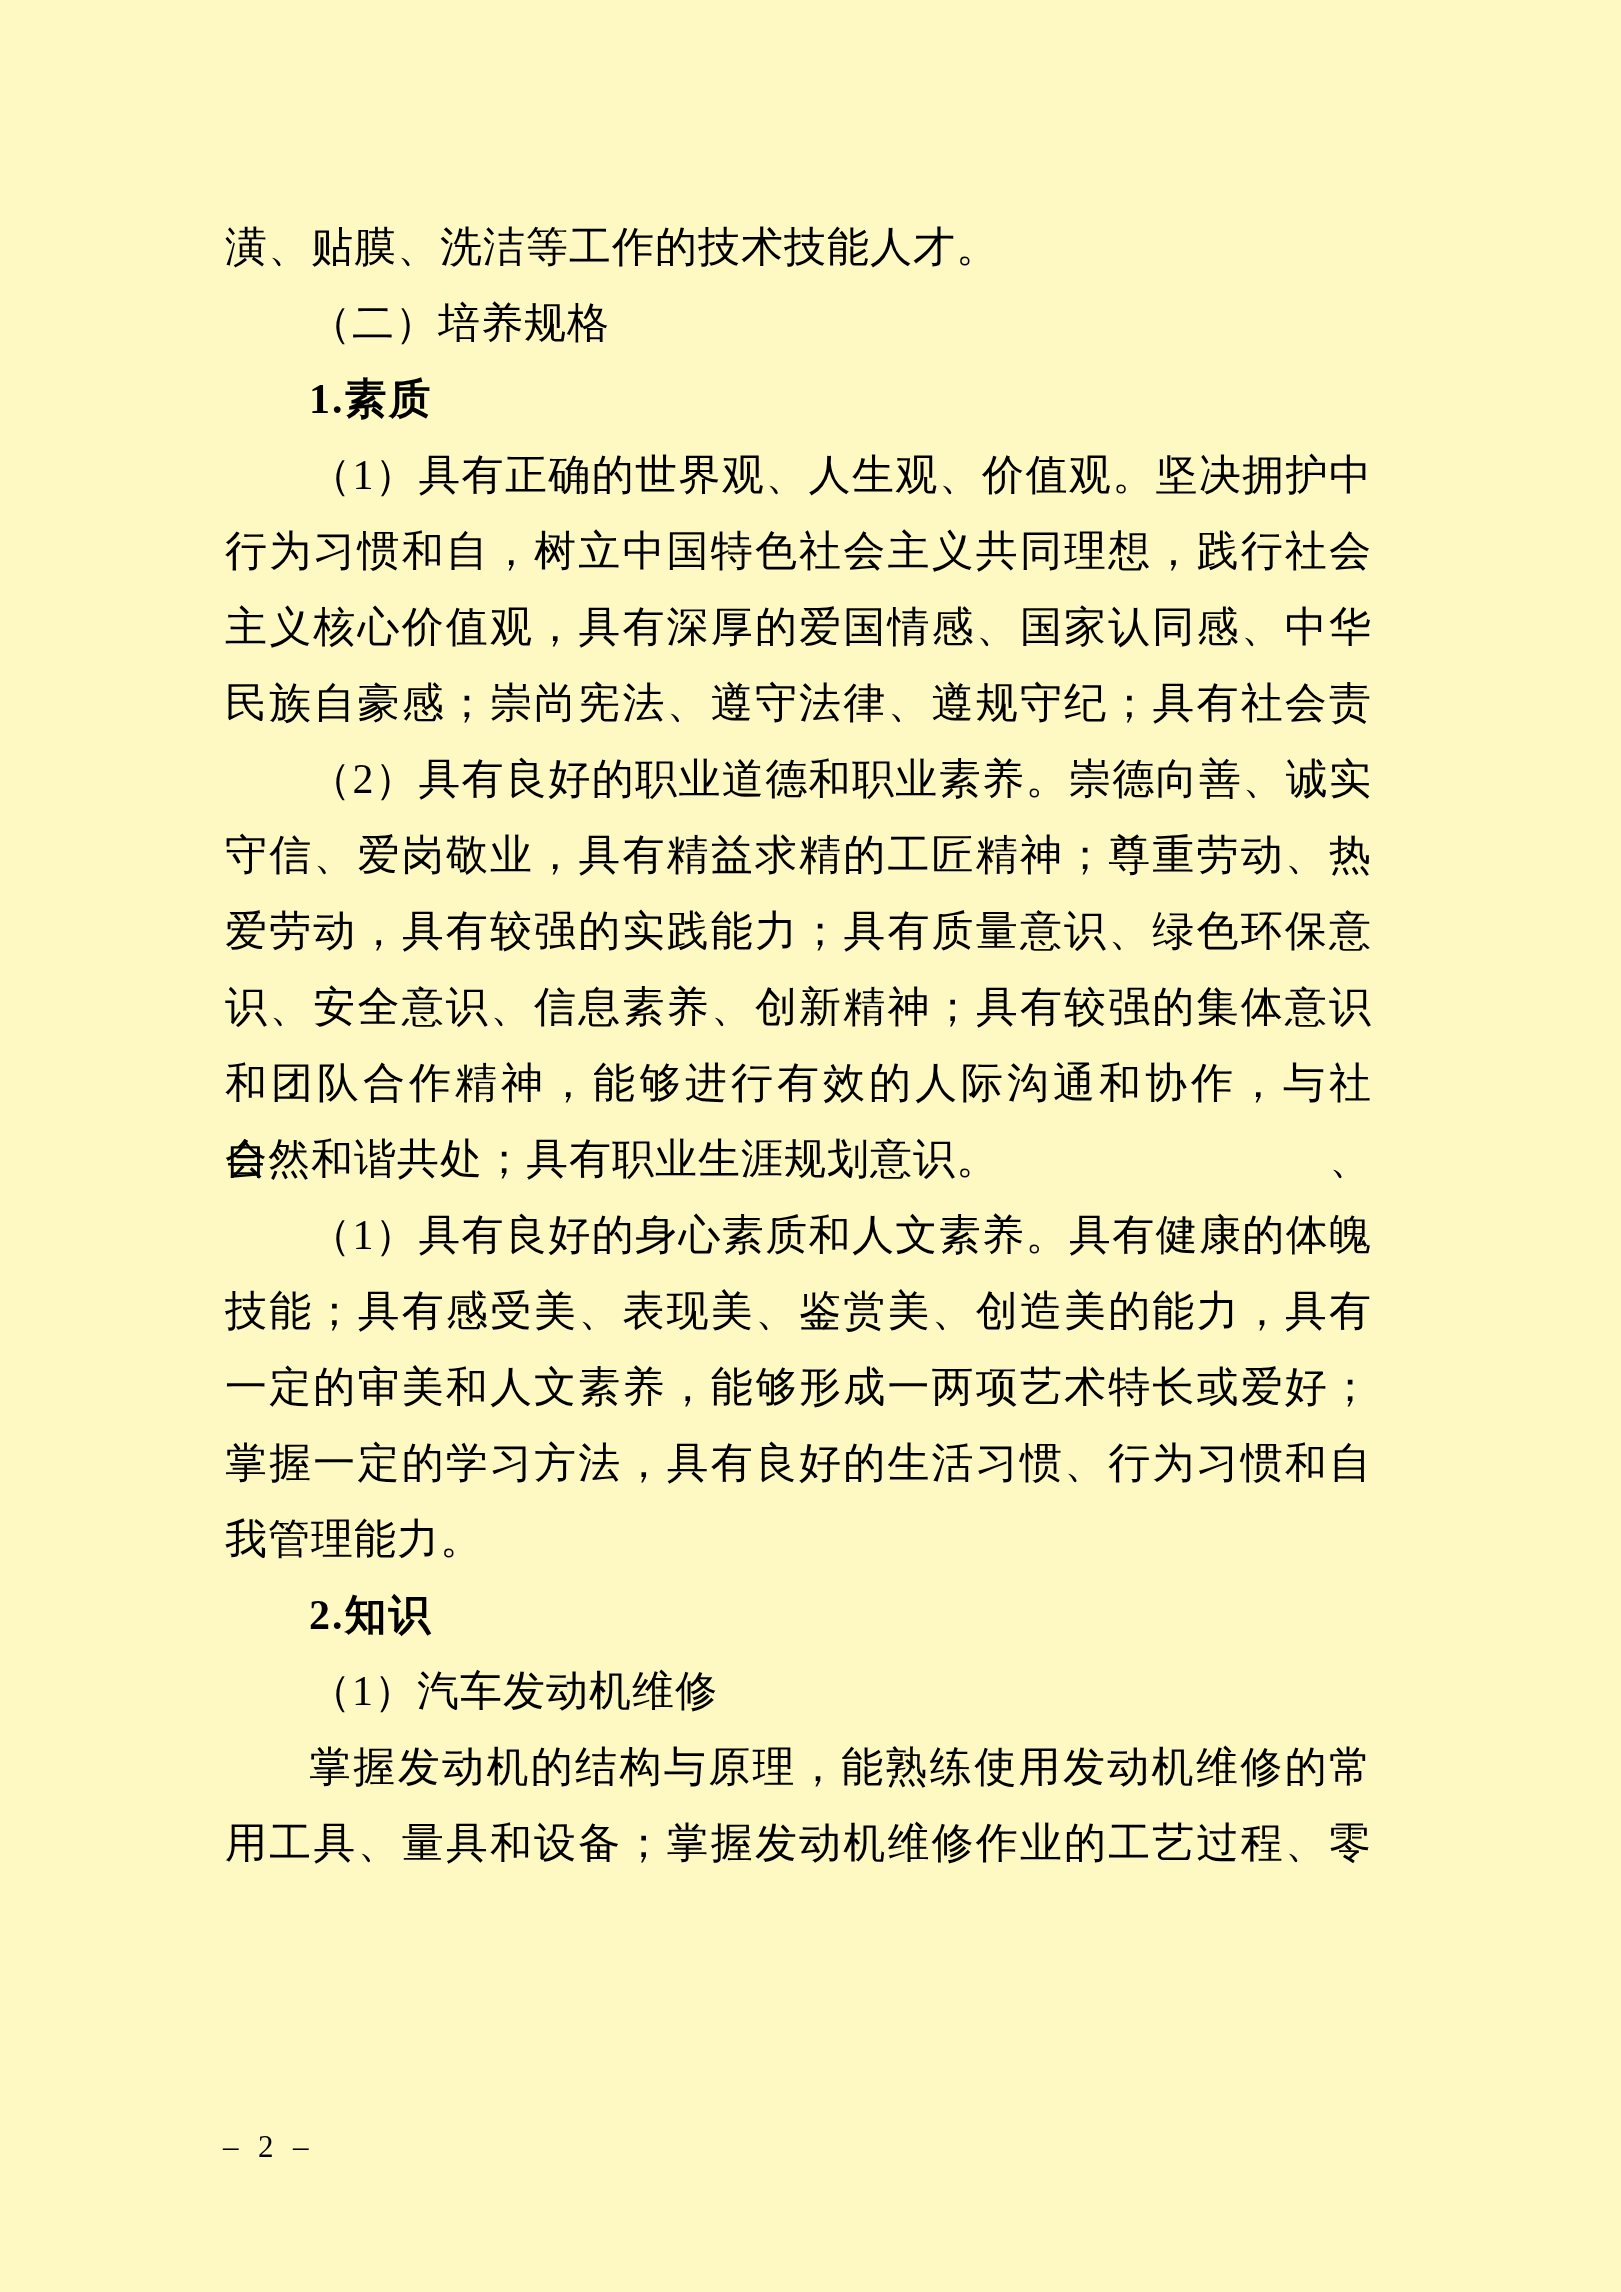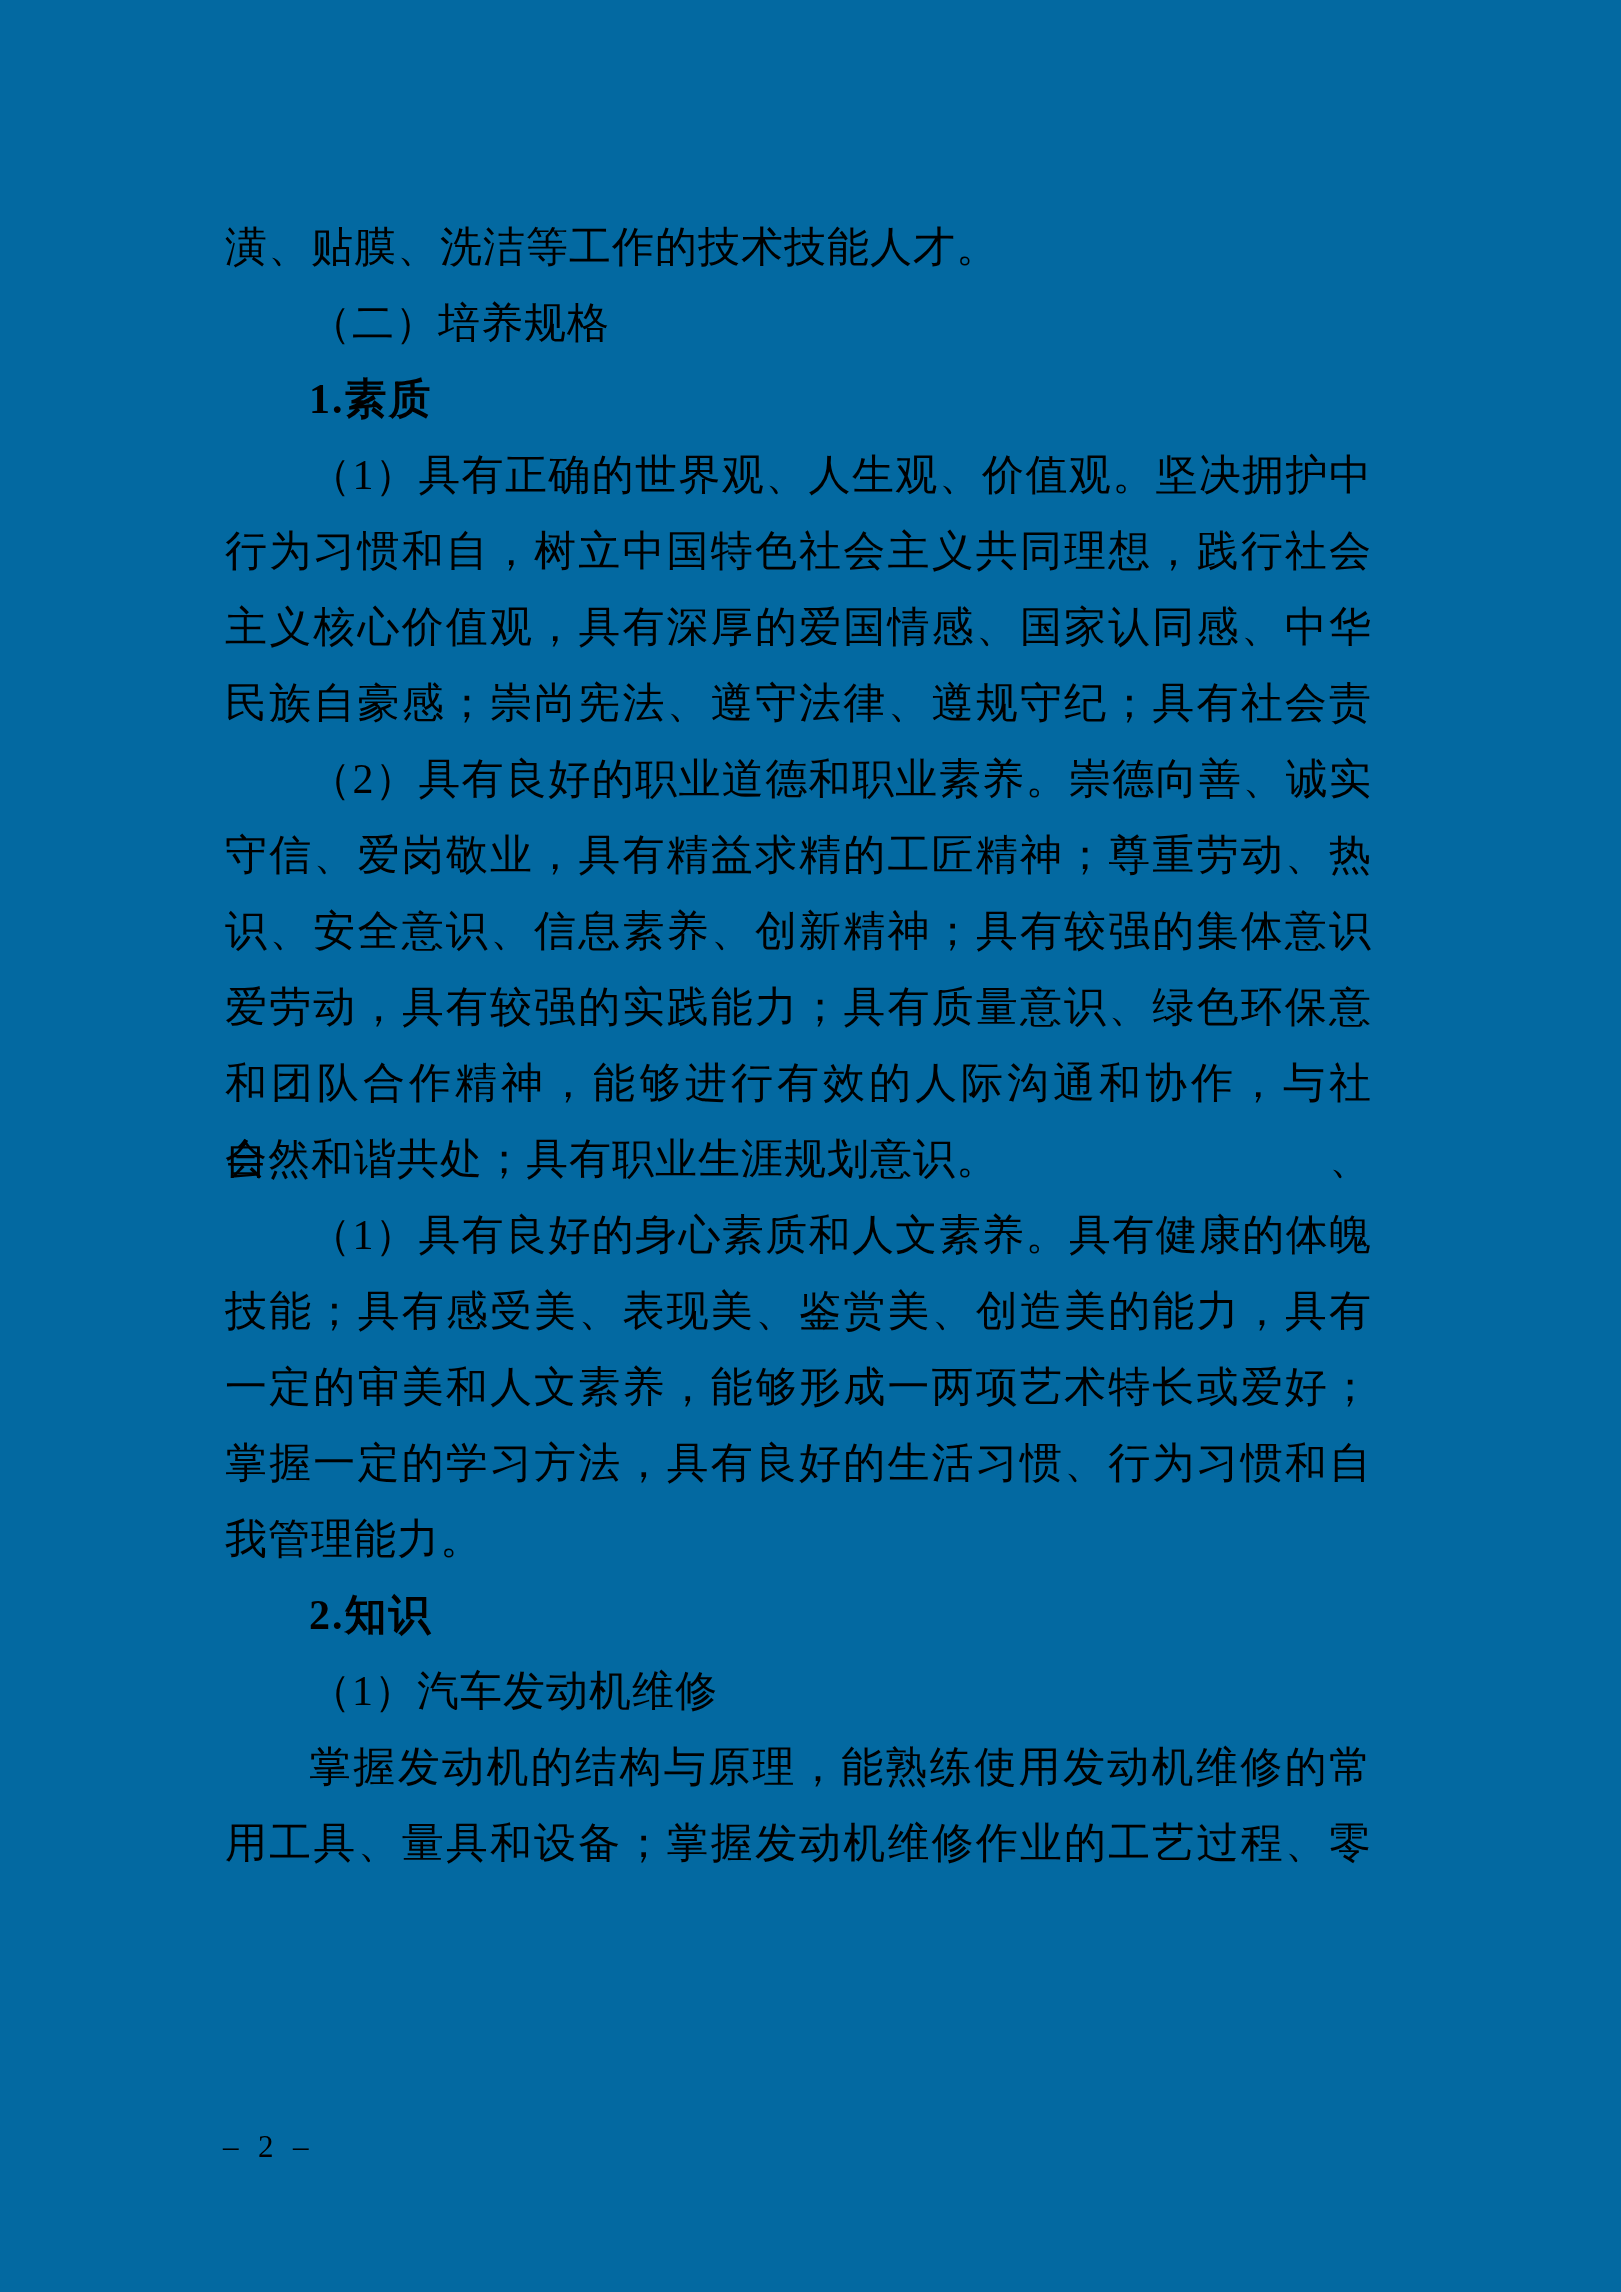--- a/index.html
+++ b/index.html
@@ -4,21 +4,21 @@
 <style>
   html, body {
     margin: 0;
     padding: 0;
     background: #ffffff;
   }
   .page {
     position: relative;
     width: 1621px;
     height: 2293px;
-    background: #0369a1;
+    background: #fef9c3;
     color: #000000;
     font-family: "Liberation Serif", serif;
     overflow: hidden;
   }
   .text-block {
     position: absolute;
     left: 225px;
     top: 209px;
     width: 1147px;
   }
@@ -59,22 +59,22 @@
   <div class="text-block">
     <div class="line">潢、贴膜、洗洁等工作的技术技能人才。</div>
     <div class="line indent">（二）培养规格</div>
     <div class="line indent bold">1.素质</div>
     <div class="line indent justify">（1）具有正确的世界观、人生观、价值观。坚决拥护中</div>
     <div class="line justify">行为习惯和自，树立中国特色社会主义共同理想，践行社会</div>
     <div class="line justify">主义核心价值观，具有深厚的爱国情感、国家认同感、中华</div>
     <div class="line justify">民族自豪感；崇尚宪法、遵守法律、遵规守纪；具有社会责</div>
     <div class="line indent justify">（2）具有良好的职业道德和职业素养。崇德向善、诚实</div>
     <div class="line justify">守信、爱岗敬业，具有精益求精的工匠精神；尊重劳动、热</div>
+    <div class="line justify">爱劳动，具有较强的实践能力；具有质量意识、绿色环保意</div>
     <div class="line justify">识、安全意识、信息素养、创新精神；具有较强的集体意识</div>
-    <div class="line justify">爱劳动，具有较强的实践能力；具有质量意识、绿色环保意</div>
     <div class="line justify">和团队合作精神，能够进行有效的人际沟通和协作，与社会、</div>
     <div class="line">自然和谐共处；具有职业生涯规划意识。</div>
     <div class="line indent justify">（1）具有良好的身心素质和人文素养。具有健康的体魄</div>
     <div class="line justify">技能；具有感受美、表现美、鉴赏美、创造美的能力，具有</div>
     <div class="line justify">一定的审美和人文素养，能够形成一两项艺术特长或爱好；</div>
     <div class="line justify">掌握一定的学习方法，具有良好的生活习惯、行为习惯和自</div>
     <div class="line">我管理能力。</div>
     <div class="line indent bold">2.知识</div>
     <div class="line indent">（1）汽车发动机维修</div>
     <div class="line indent justify">掌握发动机的结构与原理，能熟练使用发动机维修的常</div>

